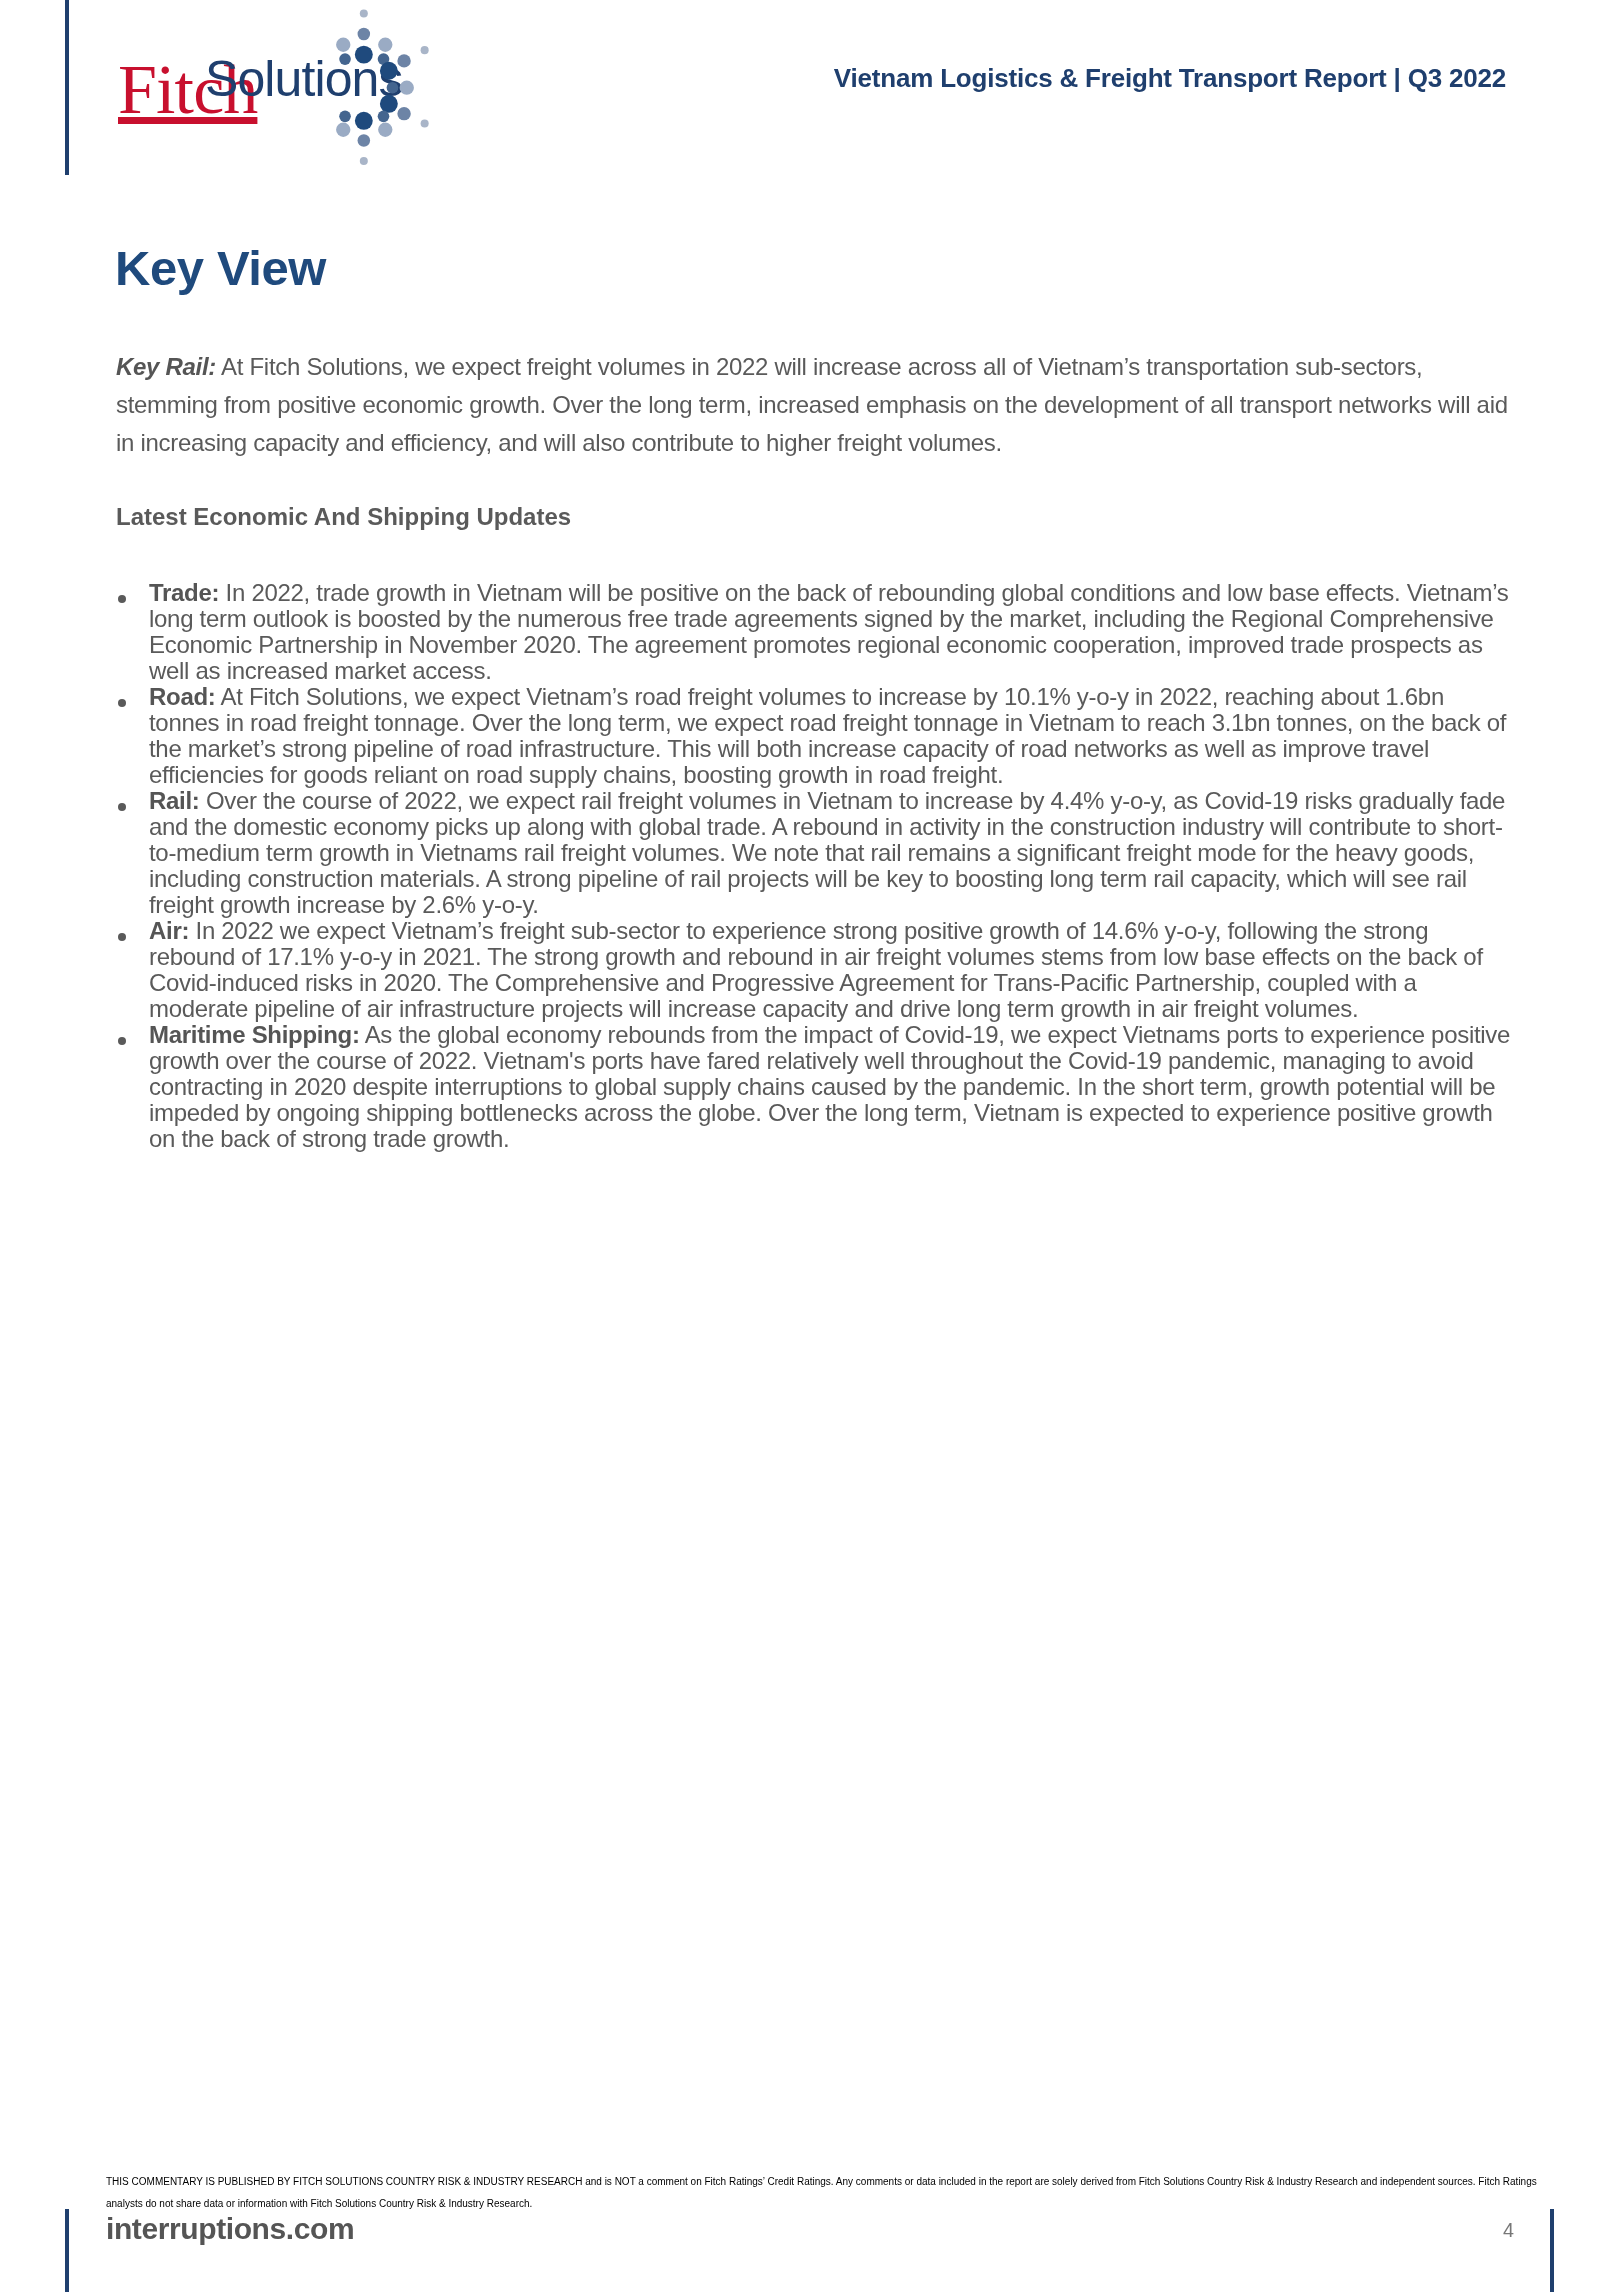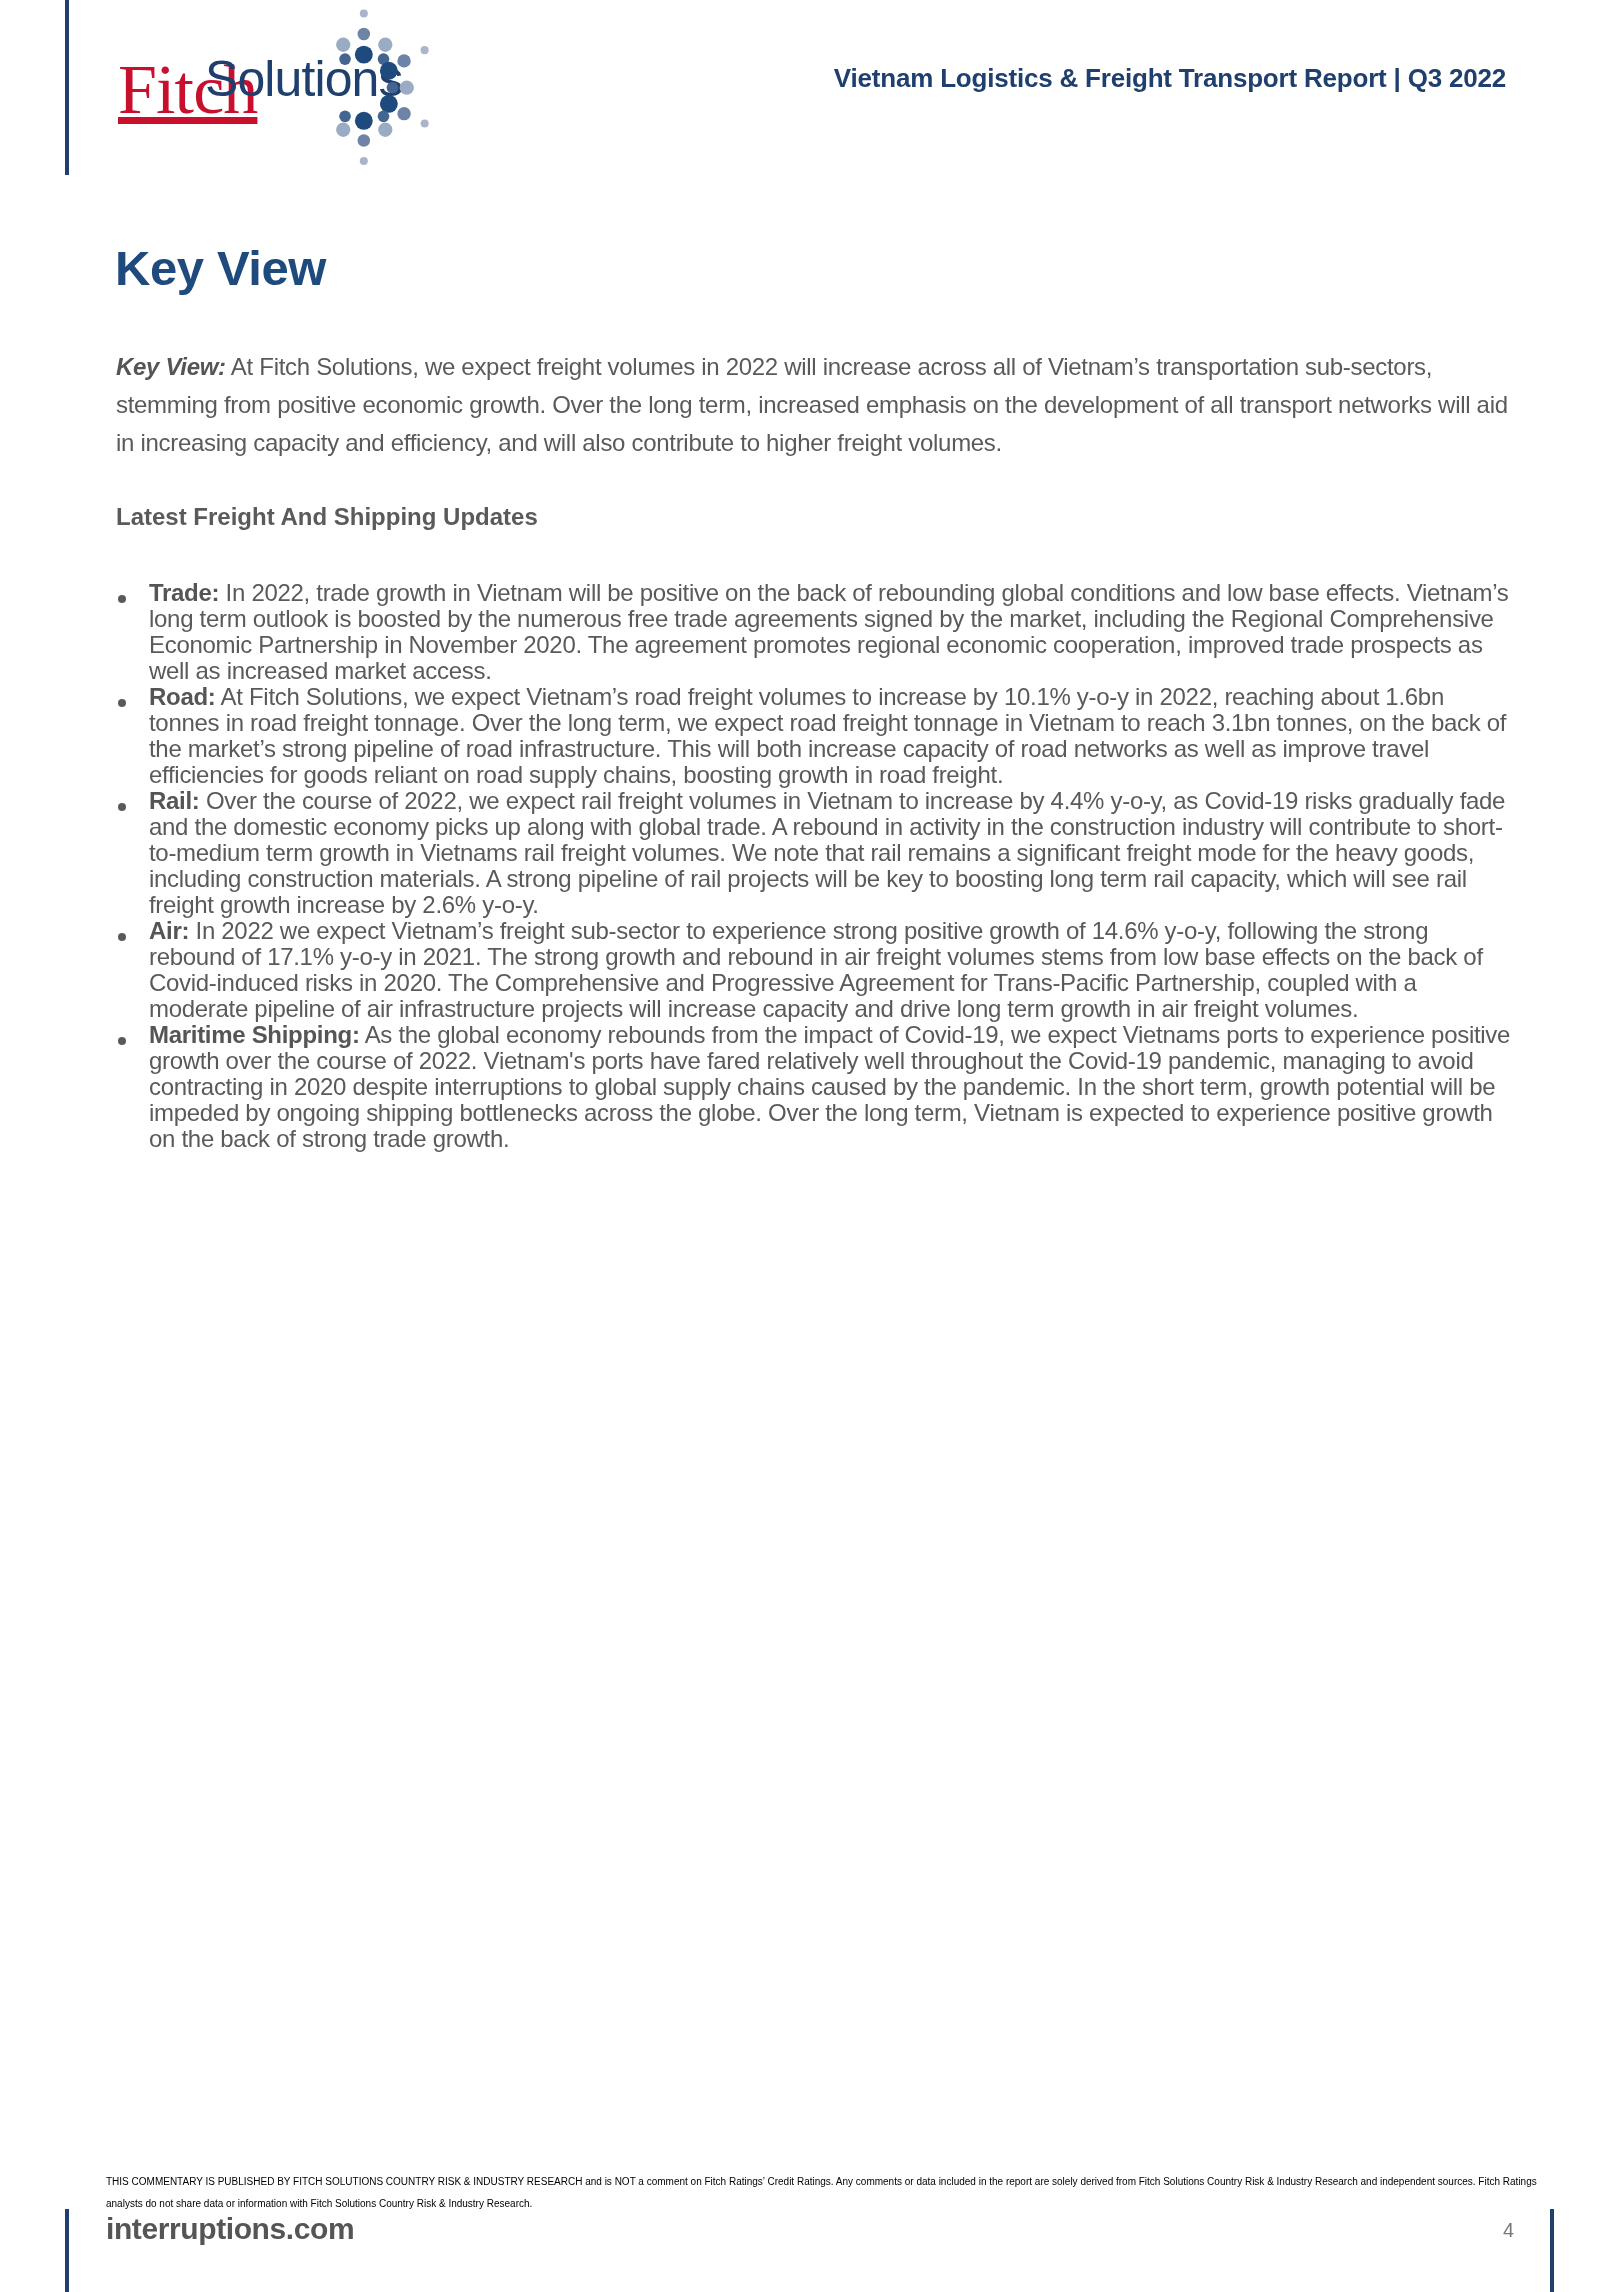--- a/index.html
+++ b/index.html
@@ -191,24 +191,24 @@
     <circle cx="288" cy="147" r="7" fill="#6d84a6"></circle>
     <circle cx="288" cy="170" r="4.5" fill="#a9b5c8"></circle>
   </svg>
 </div>
 
 <div class="report-title">Vietnam Logistics &amp; Freight Transport Report | Q3 2022</div>
 
 <h1 class="page-heading">Key View</h1>
 
 <div class="body-text intro">
-  <span class="lead">Key View:</span><span> At Fitch Solutions, we expect freight volumes in 2022 will increase across all of Vietnam’s transportation sub-sectors, stemming from positive economic growth. Over the long term, increased emphasis on the development of all transport networks will aid in increasing capacity and efficiency, and will also contribute to higher freight volumes.</span>
+  <span class="lead">Key Rail:</span><span> At Fitch Solutions, we expect freight volumes in 2022 will increase across all of Vietnam’s transportation sub-sectors, stemming from positive economic growth. Over the long term, increased emphasis on the development of all transport networks will aid in increasing capacity and efficiency, and will also contribute to higher freight volumes.</span>
 </div>
 
-<div class="subheading">Latest Freight And Shipping Updates</div>
+<div class="subheading">Latest Economic And Shipping Updates</div>
 
 <ul class="bullets">
   <li>
     <span class="dot"></span>
     <span class="label">Trade:</span><span> In 2022, trade growth in Vietnam will be positive on the back of rebounding global conditions and low base effects. Vietnam’s long term outlook is boosted by the numerous free trade agreements signed by the market, including the Regional Comprehensive Economic Partnership in November 2020. The agreement promotes regional economic cooperation, improved trade prospects as well as increased market access.</span>
   </li>
   <li>
     <span class="dot"></span>
     <span class="label">Road:</span><span> At Fitch Solutions, we expect Vietnam’s road freight volumes to increase by 10.1% y-o-y in 2022, reaching about 1.6bn tonnes in road freight tonnage. Over the long term, we expect road freight tonnage in Vietnam to reach 3.1bn tonnes, on the back of the market’s strong pipeline of road infrastructure. This will both increase capacity of road networks as well as improve travel efficiencies for goods reliant on road supply chains, boosting growth in road freight.</span>
   </li>

